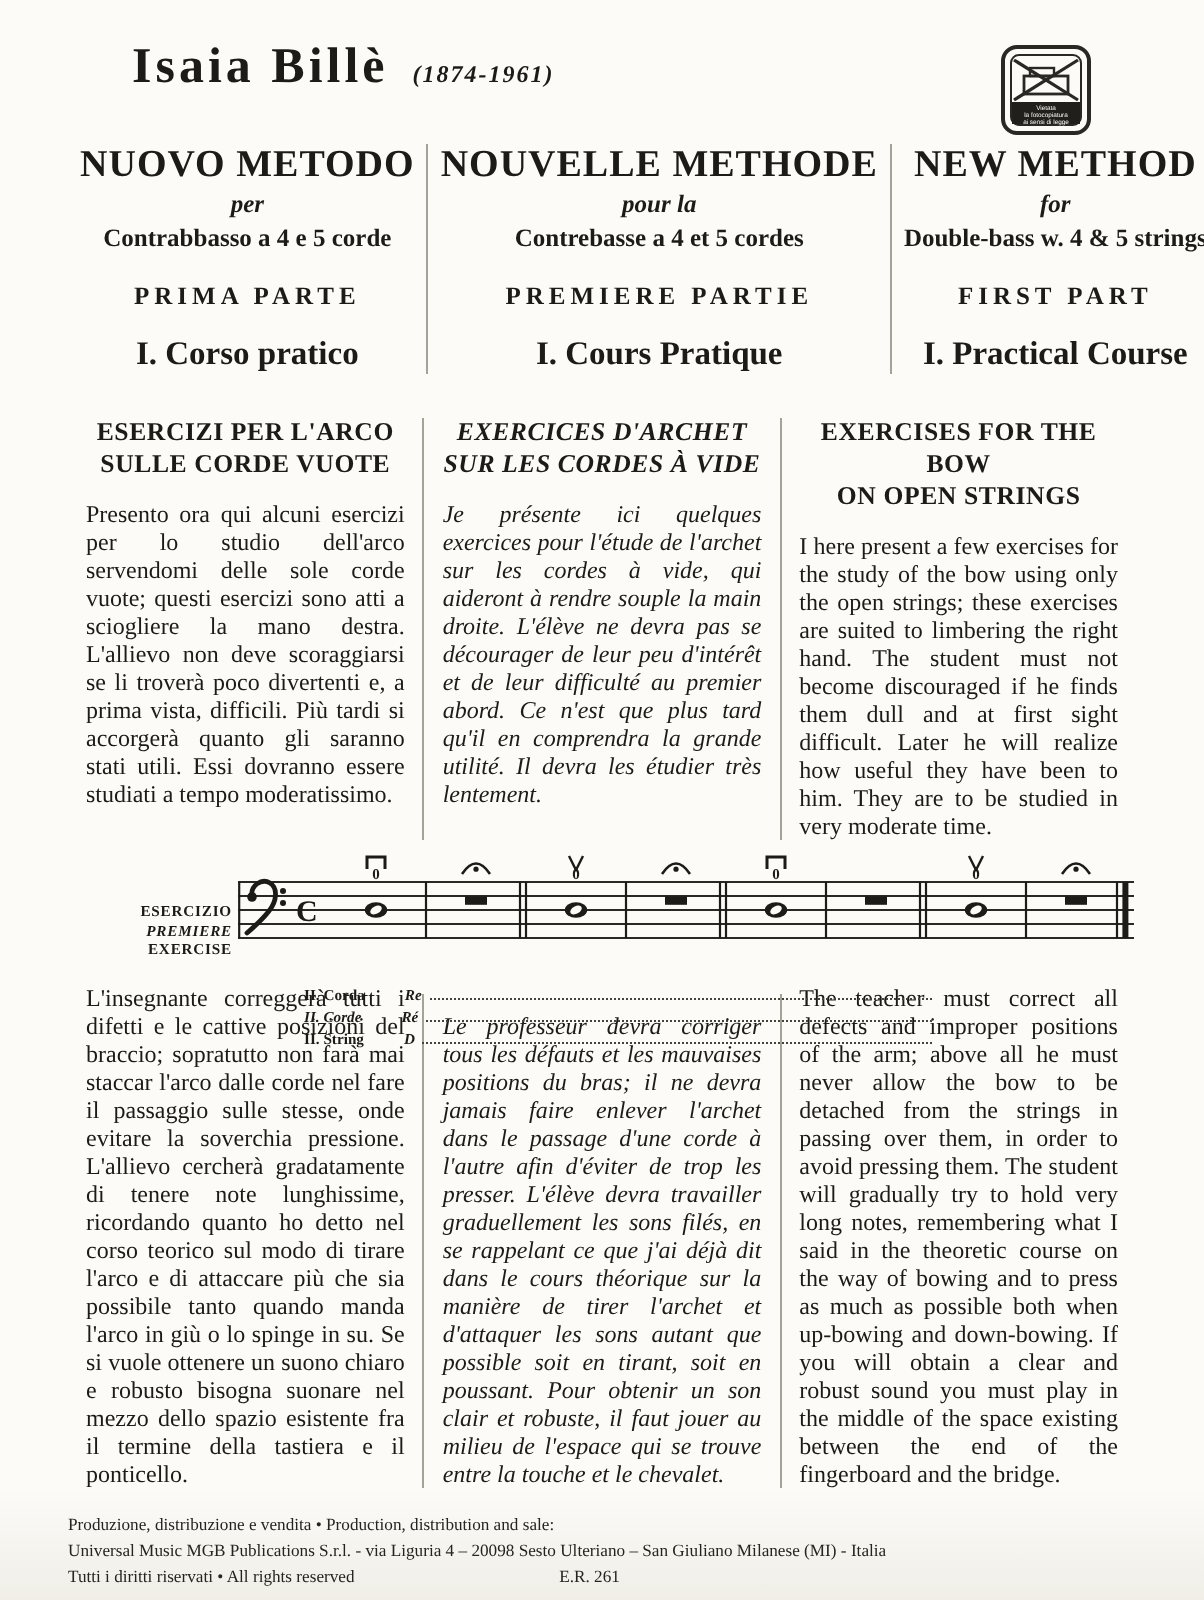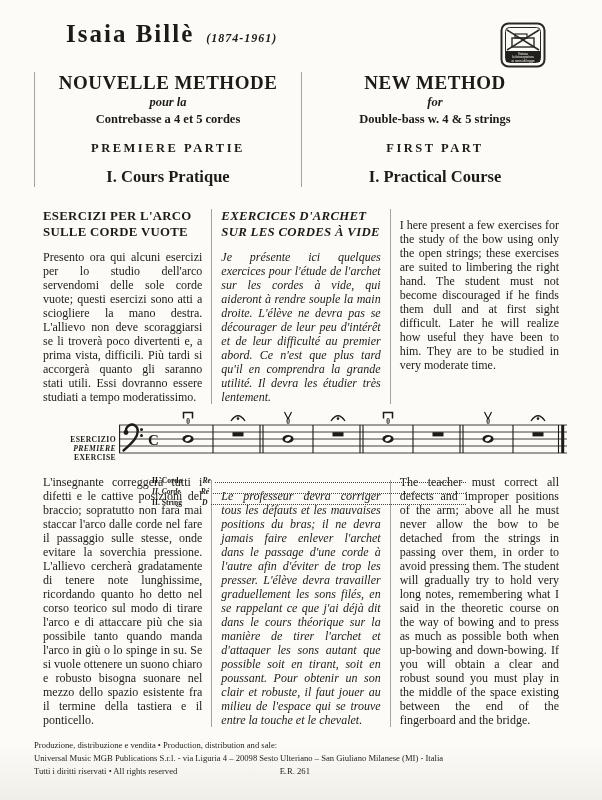--- a/index.html
+++ b/index.html
@@ -20,21 +20,21 @@
   .tcol.mid{border-left:1px solid #a7a296;border-right:1px solid #a7a296;}
   .t-title{font-size:19px;font-weight:bold;letter-spacing:.5px;white-space:nowrap;}
   .t-sub{font-size:12.5px;font-style:italic;font-weight:bold;margin-top:1px;}
   .t-instr{font-size:12.5px;font-weight:bold;margin-top:2px;white-space:nowrap;}
   .t-part{font-size:12.5px;font-weight:bold;letter-spacing:2.5px;margin-top:14px;}
   .t-course{font-size:16.5px;font-weight:bold;margin-top:11px;}
   
   .srow{display:flex;margin-top:22px;}
   .scol{flex:1;padding:0 9px;min-width:0;}
   .scol.mid{border-left:1px solid #a7a296;border-right:1px solid #a7a296;}
-  .shead{font-size:12.8px;font-weight:bold;line-height:1.25;letter-spacing:.3px;}
+  .shead{font-size:12.8px;font-weight:bold;text-align:center;line-height:1.25;letter-spacing:.3px;}
   .para{font-size:12px;line-height:1.17;text-align:justify;margin-top:9px;}
   .fr{font-style:italic;}
   .srow2{display:flex;margin-top:4px;align-items:flex-end;}
   
   .music{display:flex;align-items:center;margin-top:5px;}
   .ex-label{width:82px;text-align:right;font-weight:bold;font-size:7.6px;line-height:1.22;padding-top:13px;letter-spacing:.4px;flex:none;}
   .staff-wrap{margin-left:3px;flex:none;}
   .strings{margin-left:118px;width:318px;font-size:7.6px;font-weight:bold;margin-top:-46px;position:relative;top:46px;}
   .string-row{display:flex;align-items:baseline;line-height:1.3;}
   .string-note{font-style:italic;margin-left:20px;}
@@ -61,20 +61,27 @@
         <line x1="39" y1="8" x2="7" y2="28" stroke="#2a2823" stroke-width="1.6"></line>
         <rect x="6" y="29" width="34" height="11" fill="#211f1b"></rect>
         <text x="23" y="32.8" text-anchor="middle" font-size="3.2" fill="#fcfbf8" font-family="Liberation Sans, sans-serif">Vietata</text>
         <text x="23" y="36.3" text-anchor="middle" font-size="3.2" fill="#fcfbf8" font-family="Liberation Sans, sans-serif">la fotocopiatura</text>
         <text x="23" y="39.8" text-anchor="middle" font-size="3.2" fill="#fcfbf8" font-family="Liberation Sans, sans-serif">ai sensi di legge</text>
       </svg>
     </div>
   </div>
 
   <div class="trow">
+    <div class="tcol">
+      <div class="t-title">NUOVO METODO</div>
+      <div class="t-sub">per</div>
+      <div class="t-instr">Contrabbasso a 4 e 5 corde</div>
+      <div class="t-part">PRIMA PARTE</div>
+      <div class="t-course">I. Corso pratico</div>
+    </div>
     <div class="tcol mid">
       <div class="t-title">NOUVELLE METHODE</div>
       <div class="t-sub">pour la</div>
       <div class="t-instr">Contrebasse a 4 et 5 cordes</div>
       <div class="t-part">PREMIERE PARTIE</div>
       <div class="t-course">I. Cours Pratique</div>
     </div>
     <div class="tcol">
       <div class="t-title">NEW METHOD</div>
       <div class="t-sub">for</div>
@@ -93,20 +100,24 @@
       <div class="para">Presento ora qui alcuni esercizi per lo studio dell'arco servendomi delle sole corde vuote; questi esercizi sono atti a sciogliere la mano destra. L'allievo non deve scoraggiarsi se li troverà poco divertenti e, a prima vista, difficili. Più tardi si accorgerà quanto gli saranno stati utili. Essi dovranno essere studiati a tempo moderatissimo.</div>
     </div>
     <div class="scol mid fr">
       <div class="shead">
         <div>EXERCICES D'ARCHET</div>
         <div>SUR LES CORDES À VIDE</div>
       </div>
       <div class="para">Je présente ici quelques exercices pour l'étude de l'archet sur les cordes à vide, qui aideront à rendre souple la main droite. L'élève ne devra pas se décourager de leur peu d'intérêt et de leur difficulté au premier abord. Ce n'est que plus tard qu'il en comprendra la grande utilité. Il devra les étudier très lentement.</div>
     </div>
     <div class="scol">
+      <div class="shead">
+        <div>EXERCISES FOR THE BOW</div>
+        <div>ON OPEN STRINGS</div>
+      </div>
       <div class="para">I here present a few exercises for the study of the bow using only the open strings; these exercises are suited to limbering the right hand. The student must not become discouraged if he finds them dull and at first sight difficult. Later he will realize how useful they have been to him. They are to be studied in very moderate time.</div>
     </div>
   </div>
 
   <div class="music">
     <div class="ex-label">
       <div>ESERCIZIO</div>
       <div class="fr">PREMIERE</div>
       <div>EXERCISE</div>
     </div>

